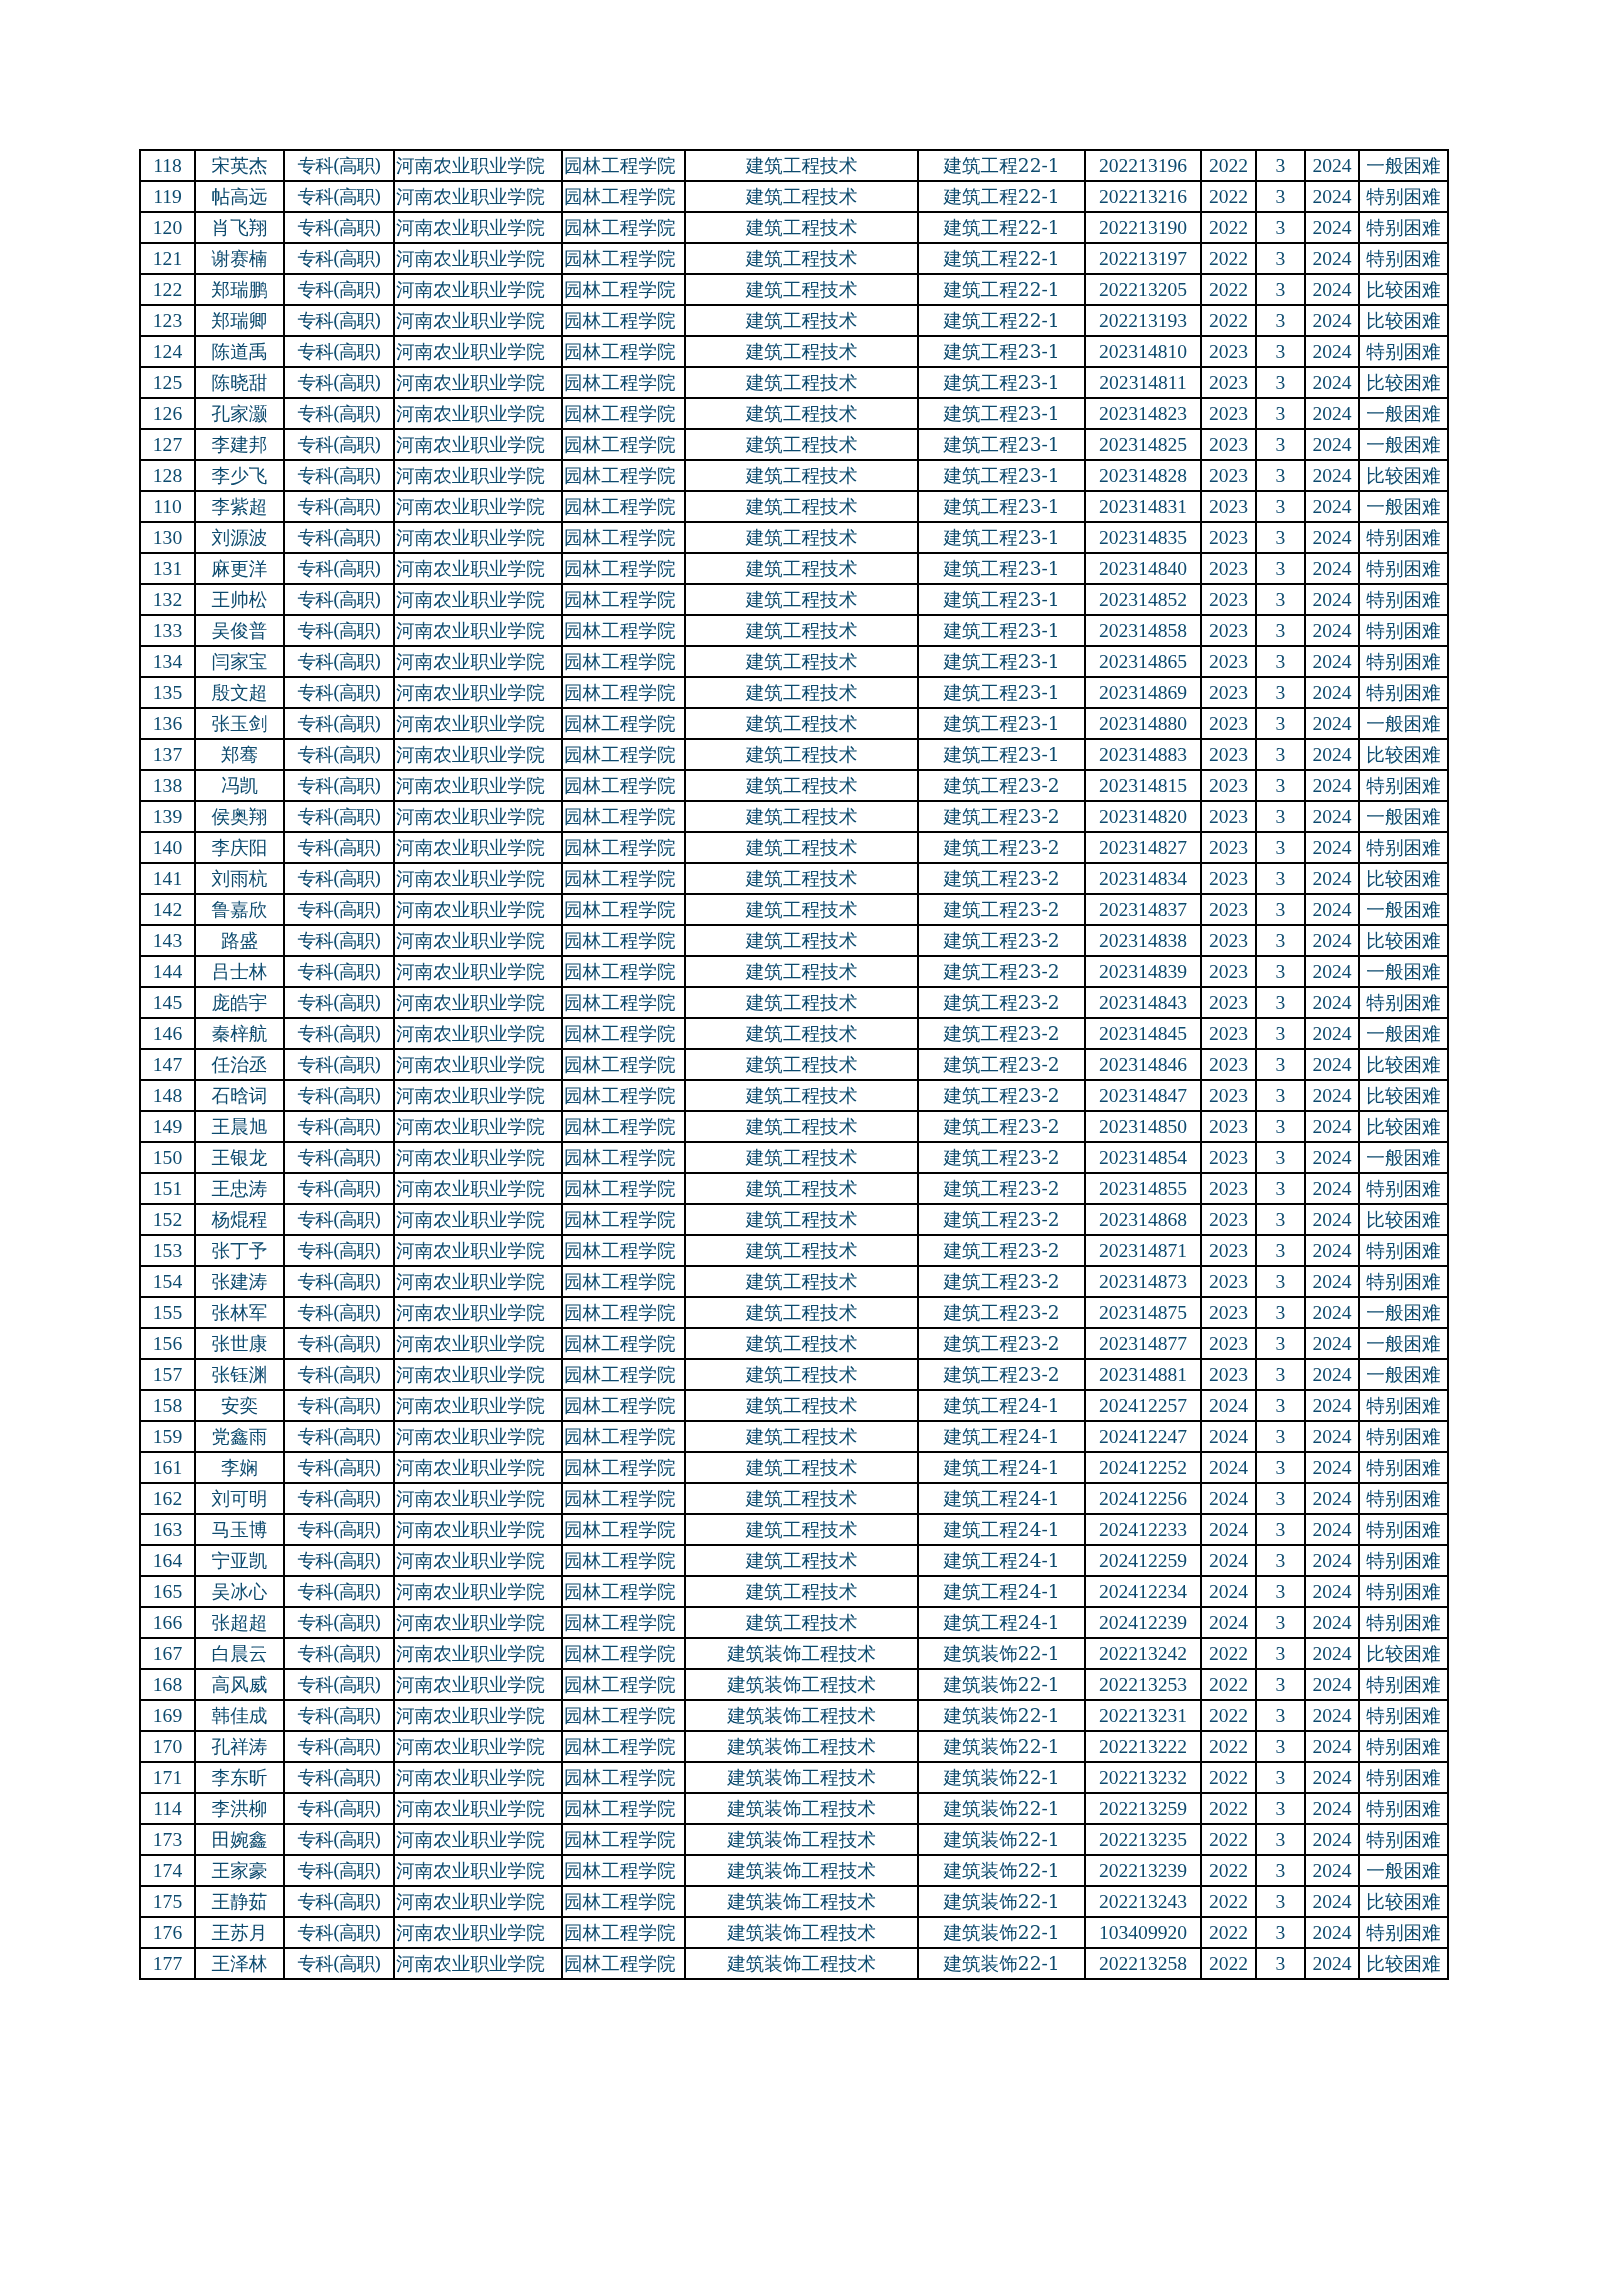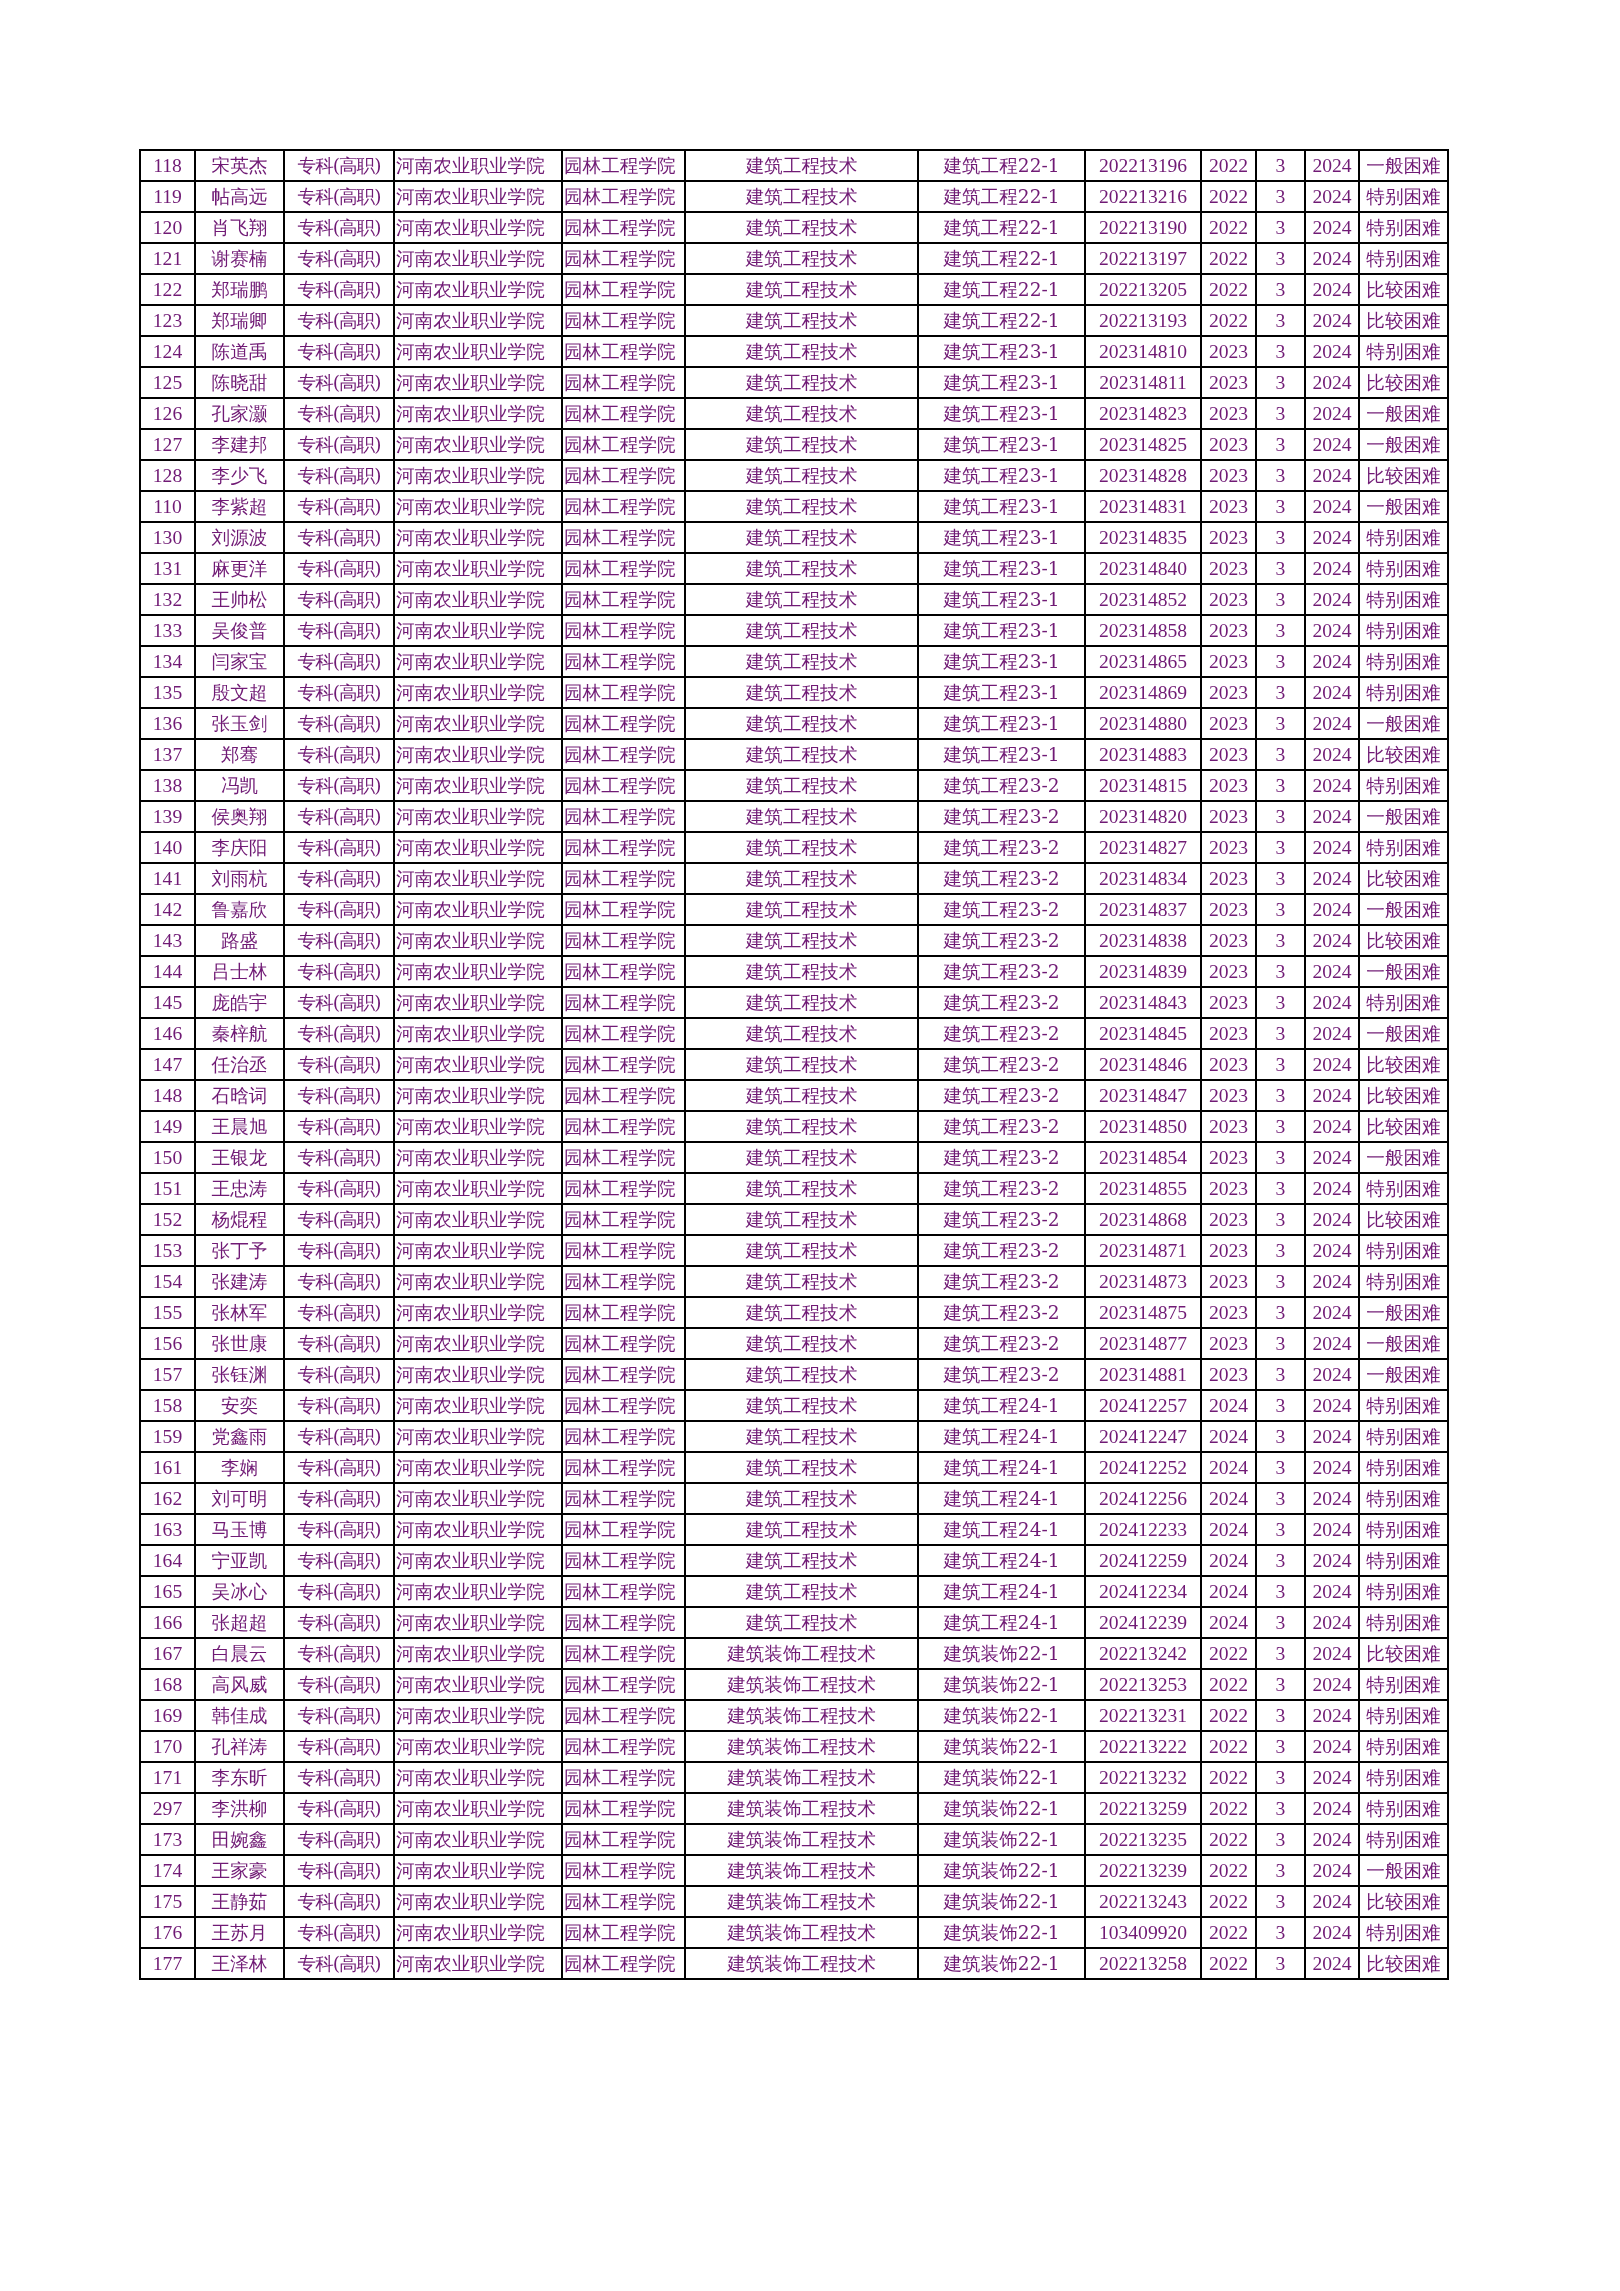--- a/index.html
+++ b/index.html
@@ -2,21 +2,21 @@
 <html><head>
 <meta charset="utf-8">
 <style>
   html, body { margin: 0; padding: 0; background: #ffffff; }
   body { width: 1620px; height: 2292px; position: relative; overflow: hidden; }
   #sheet {
     position: absolute; left: 139px; top: 149px;
     border-collapse: collapse; table-layout: fixed;
     border: 2.5px solid #000;
     font-family: "DejaVu Serif", "Liberation Serif", serif;
-    color: #701a75;
+    color: #0c4a6e;
   }
   #sheet td {
     border: 2px solid #000;
     height: 29px; padding: 0;
     font-size: 18.6px; line-height: 28px;
     text-align: center; white-space: nowrap; overflow: hidden;
   }
   #sheet td.num { font-family: "Liberation Serif", "DejaVu Serif", serif; font-size: 19.6px; }
   #sheet td.lv { letter-spacing: -1px; }
   #sheet td.sch, #sheet td.col { text-align: left; padding-left: 1px; }
@@ -776,21 +776,21 @@
         <td class="col">园林工程学院</td>
         <td>建筑装饰工程技术</td>
         <td>建筑装饰22-1</td>
         <td class="num">202213232</td>
         <td class="num">2022</td>
         <td class="num">3</td>
         <td class="num">2024</td>
         <td>特别困难</td>
       </tr>
       <tr>
-        <td class="num">297</td>
+        <td class="num">114</td>
         <td>李洪柳</td>
         <td class="lv">专科(高职)</td>
         <td class="sch">河南农业职业学院</td>
         <td class="col">园林工程学院</td>
         <td>建筑装饰工程技术</td>
         <td>建筑装饰22-1</td>
         <td class="num">202213259</td>
         <td class="num">2022</td>
         <td class="num">3</td>
         <td class="num">2024</td>

